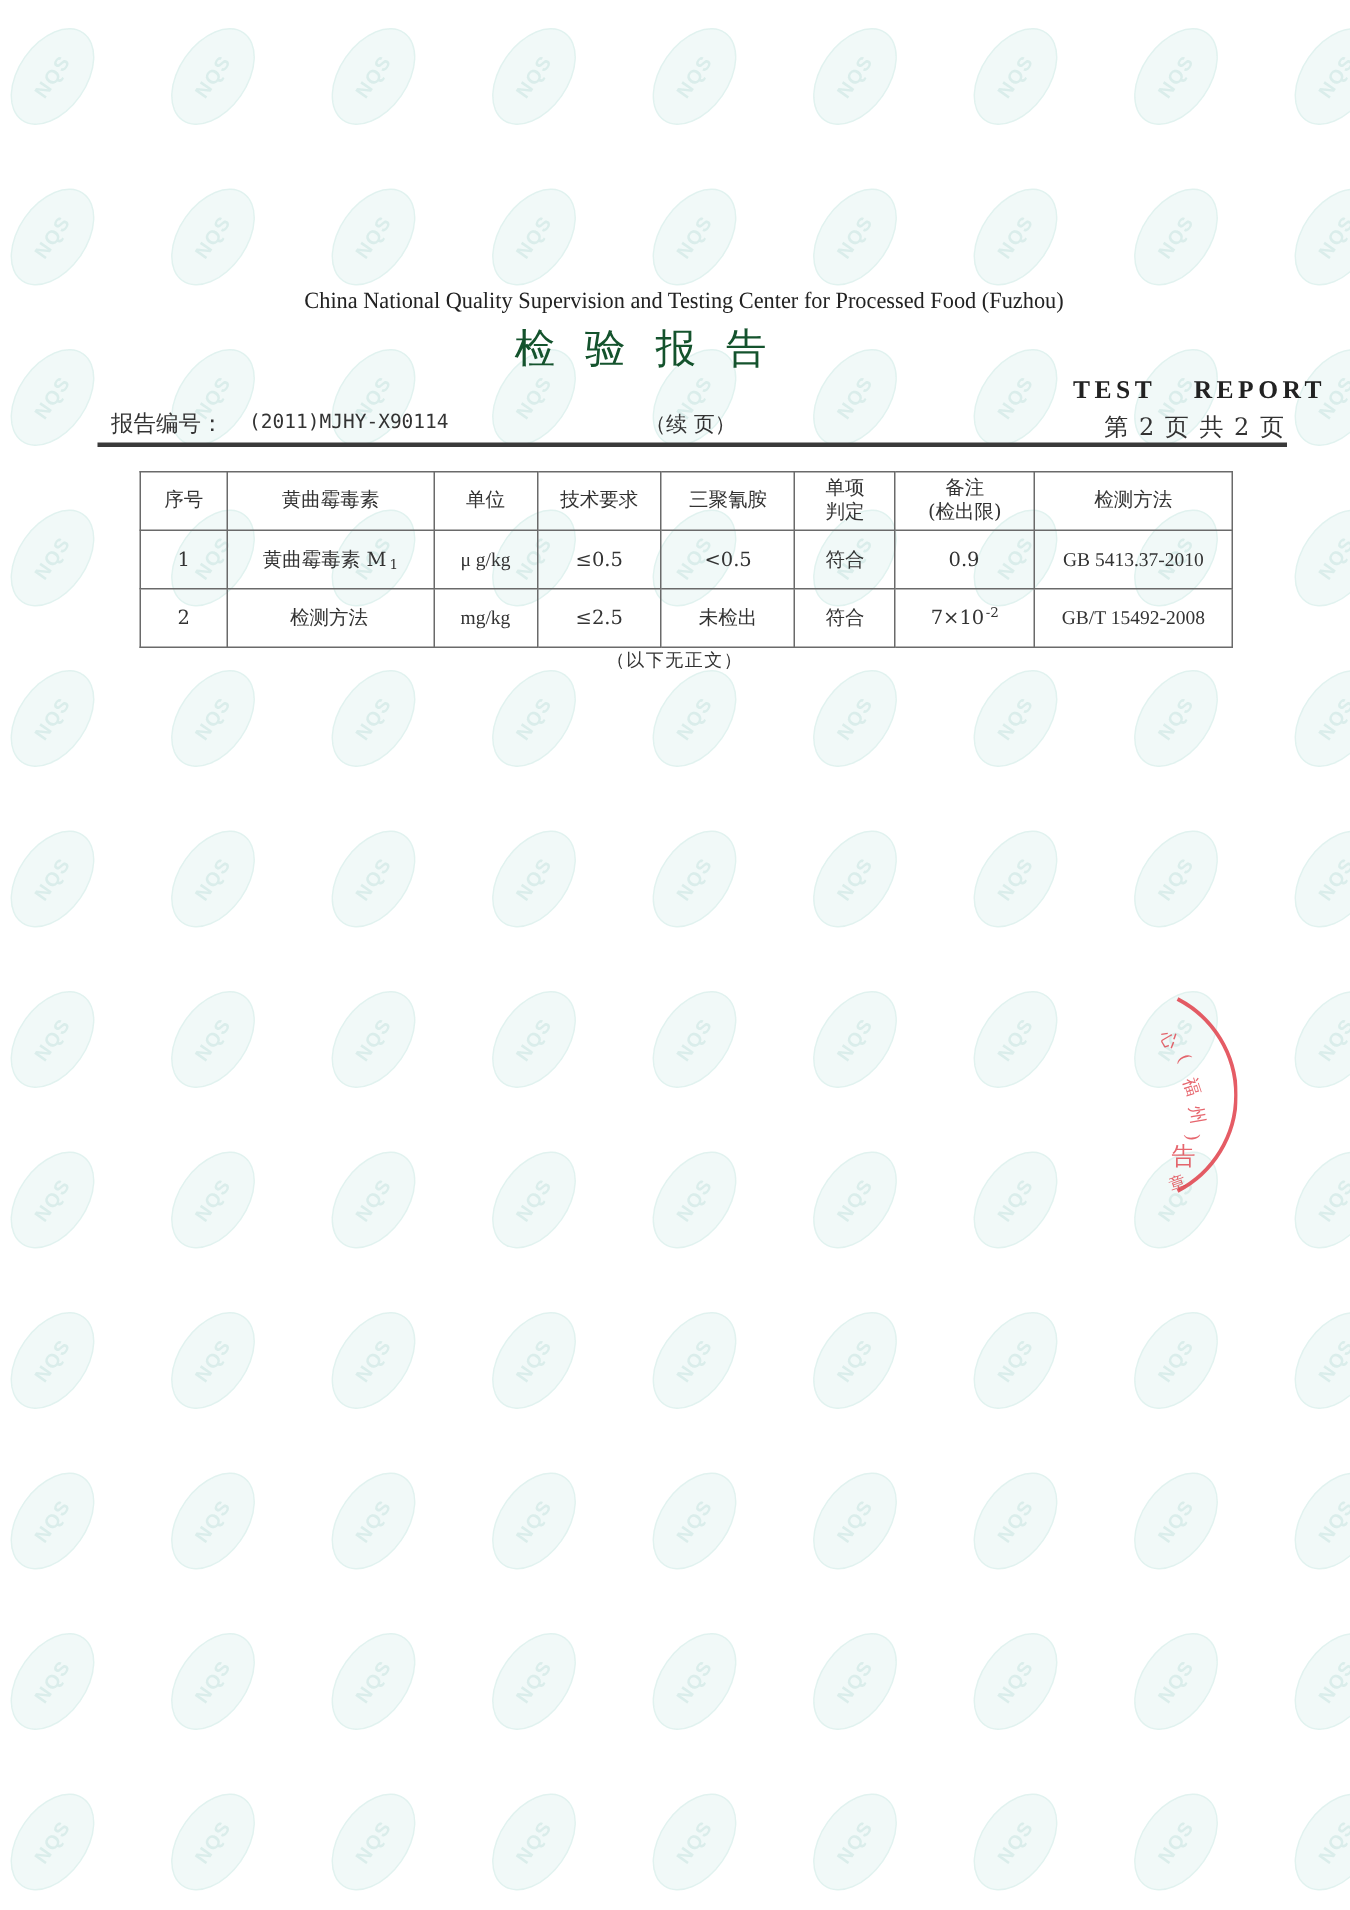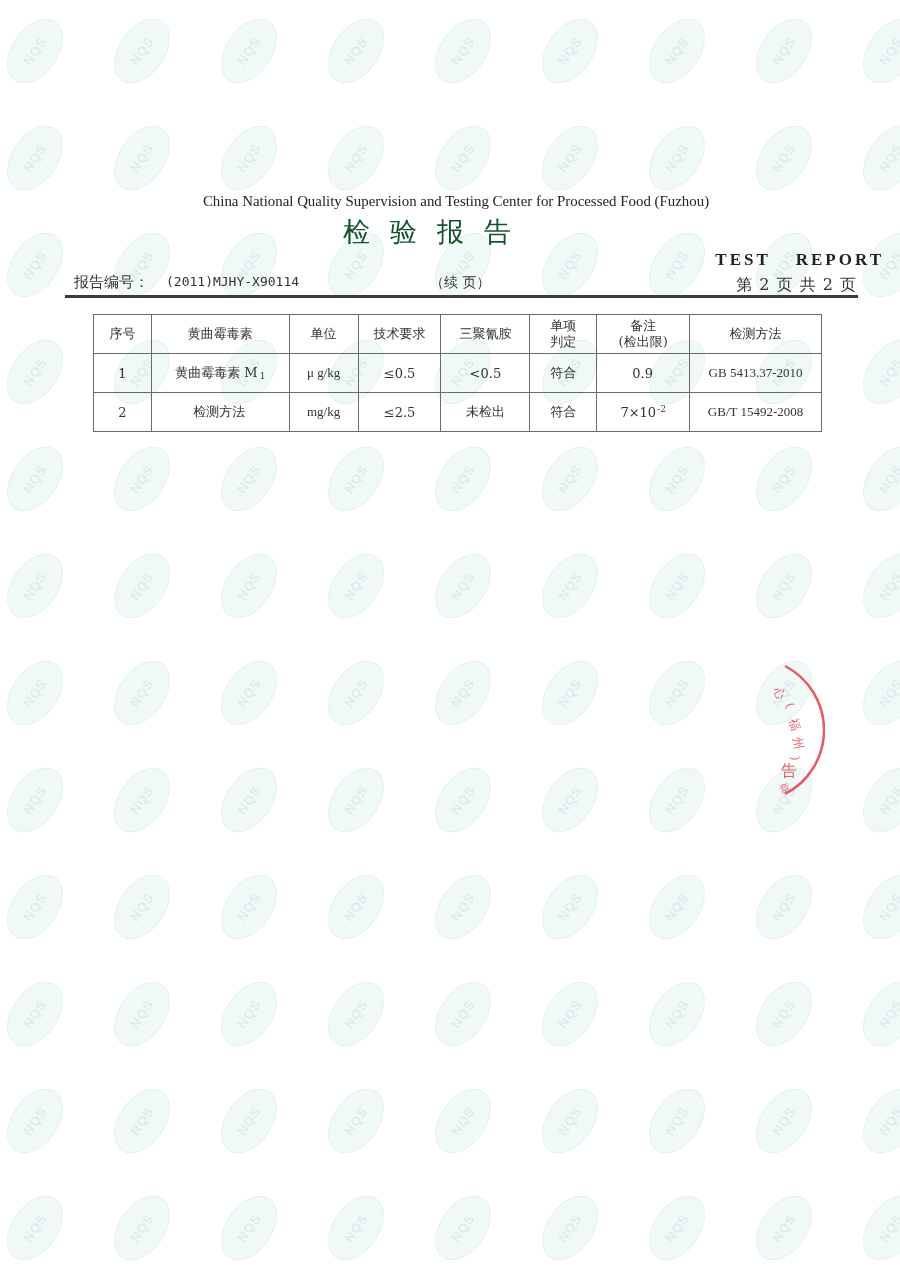--- a/index.html
+++ b/index.html
@@ -325,20 +325,21 @@
         <td class="unit">mg/kg</td>
         <td>≤2.5</td>
         <td>未检出</td>
         <td>符合</td>
         <td><span>7×10</span><span class="sup">-2</span></td>
         <td class="method">GB/T 15492-2008</td>
       </tr>
     </tbody>
   </table>
 
+  <div class="end-note">（以下无正文）</div>
 
   <svg class="seal" viewBox="0 0 120 140" xmlns="http://www.w3.org/2000/svg">
     <path d="M 80 6 A 72 72 0 0 1 80 134" fill="none" stroke="#e0404a" stroke-width="2.5" opacity="0.85"></path>
     <g fill="#e0404a" opacity="0.8" font-family="DejaVu Serif, serif">
       <text x="68" y="30" font-size="12" transform="rotate(60 68 30)">心</text>
       <text x="80" y="45" font-size="12" transform="rotate(65 80 45)">(</text>
       <text x="84" y="60" font-size="12" transform="rotate(72 84 60)">福</text>
       <text x="88" y="78" font-size="12" transform="rotate(80 88 78)">州</text>
       <text x="86" y="96" font-size="12" transform="rotate(88 86 96)">)</text>
       <text x="76" y="116" font-size="16">告</text>

